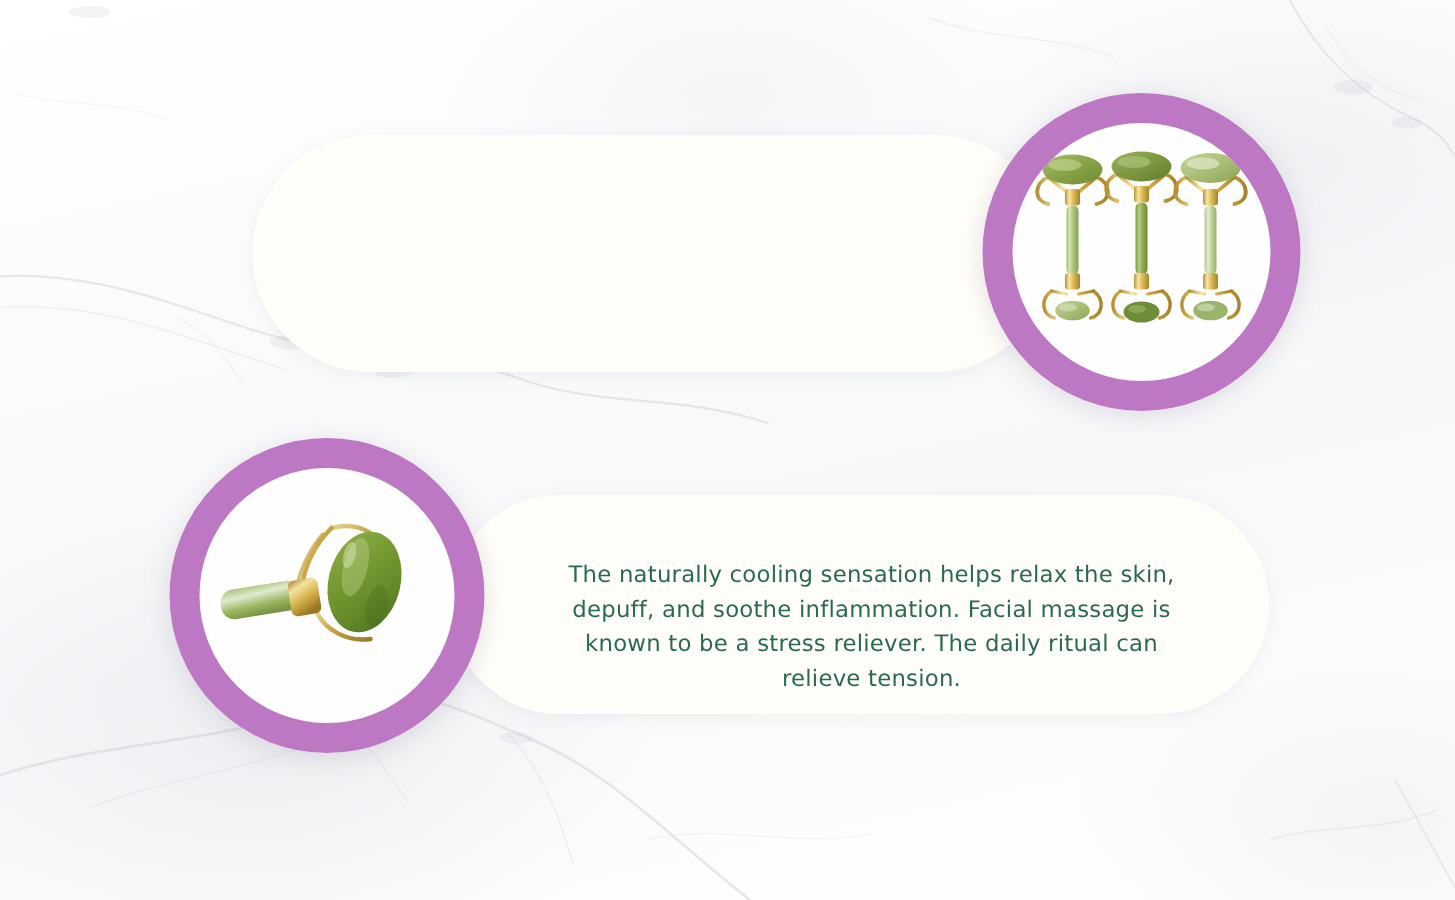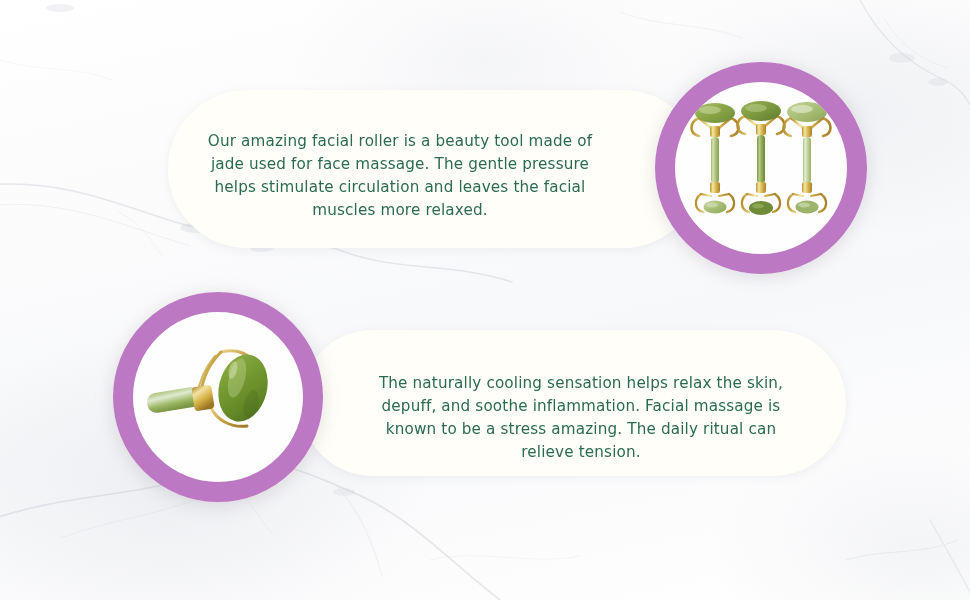--- a/index.html
+++ b/index.html
@@ -95,24 +95,23 @@
       <ellipse cx="262" cy="248" rx="12" ry="4"></ellipse>
       <ellipse cx="236" cy="468" rx="14" ry="5"></ellipse>
       <ellipse cx="344" cy="492" rx="11" ry="4"></ellipse>
       <ellipse cx="902" cy="58" rx="13" ry="5"></ellipse>
       <ellipse cx="938" cy="82" rx="10" ry="4"></ellipse>
       <ellipse cx="60" cy="8" rx="14" ry="4"></ellipse>
     </g>
   </svg>
 
   <div class="card" id="card-top"></div>
-  <div class="card-text" id="text-top">Our amazing facial roller is a beauty tool made of jade used for face massage. The gentle pressure helps stimulate circulation and leaves the facial muscles more relaxed.</div>
 
   <div class="card" id="card-bottom"></div>
-  <div class="card-text" id="text-bottom">The naturally cooling sensation helps relax the skin, depuff, and soothe inflammation. Facial massage is known to be a stress amazing. The daily ritual can relieve tension.</div>
+  <div class="card-text" id="text-bottom">The naturally cooling sensation helps relax the skin, depuff, and soothe inflammation. Facial massage is known to be a stress reliever. The daily ritual can relieve tension.</div>
 
   <div class="circle-frame" id="circle-top">
     <div class="circle-inner">
       <svg viewBox="0 0 172 172" width="172" height="172">
         <defs>
           <linearGradient id="jadeBigA" x1="0" y1="0" x2="1" y2="1">
             <stop offset="0%" stop-color="#a9c169"></stop>
             <stop offset="45%" stop-color="#8aa648"></stop>
             <stop offset="100%" stop-color="#6f8c38"></stop>
           </linearGradient>

